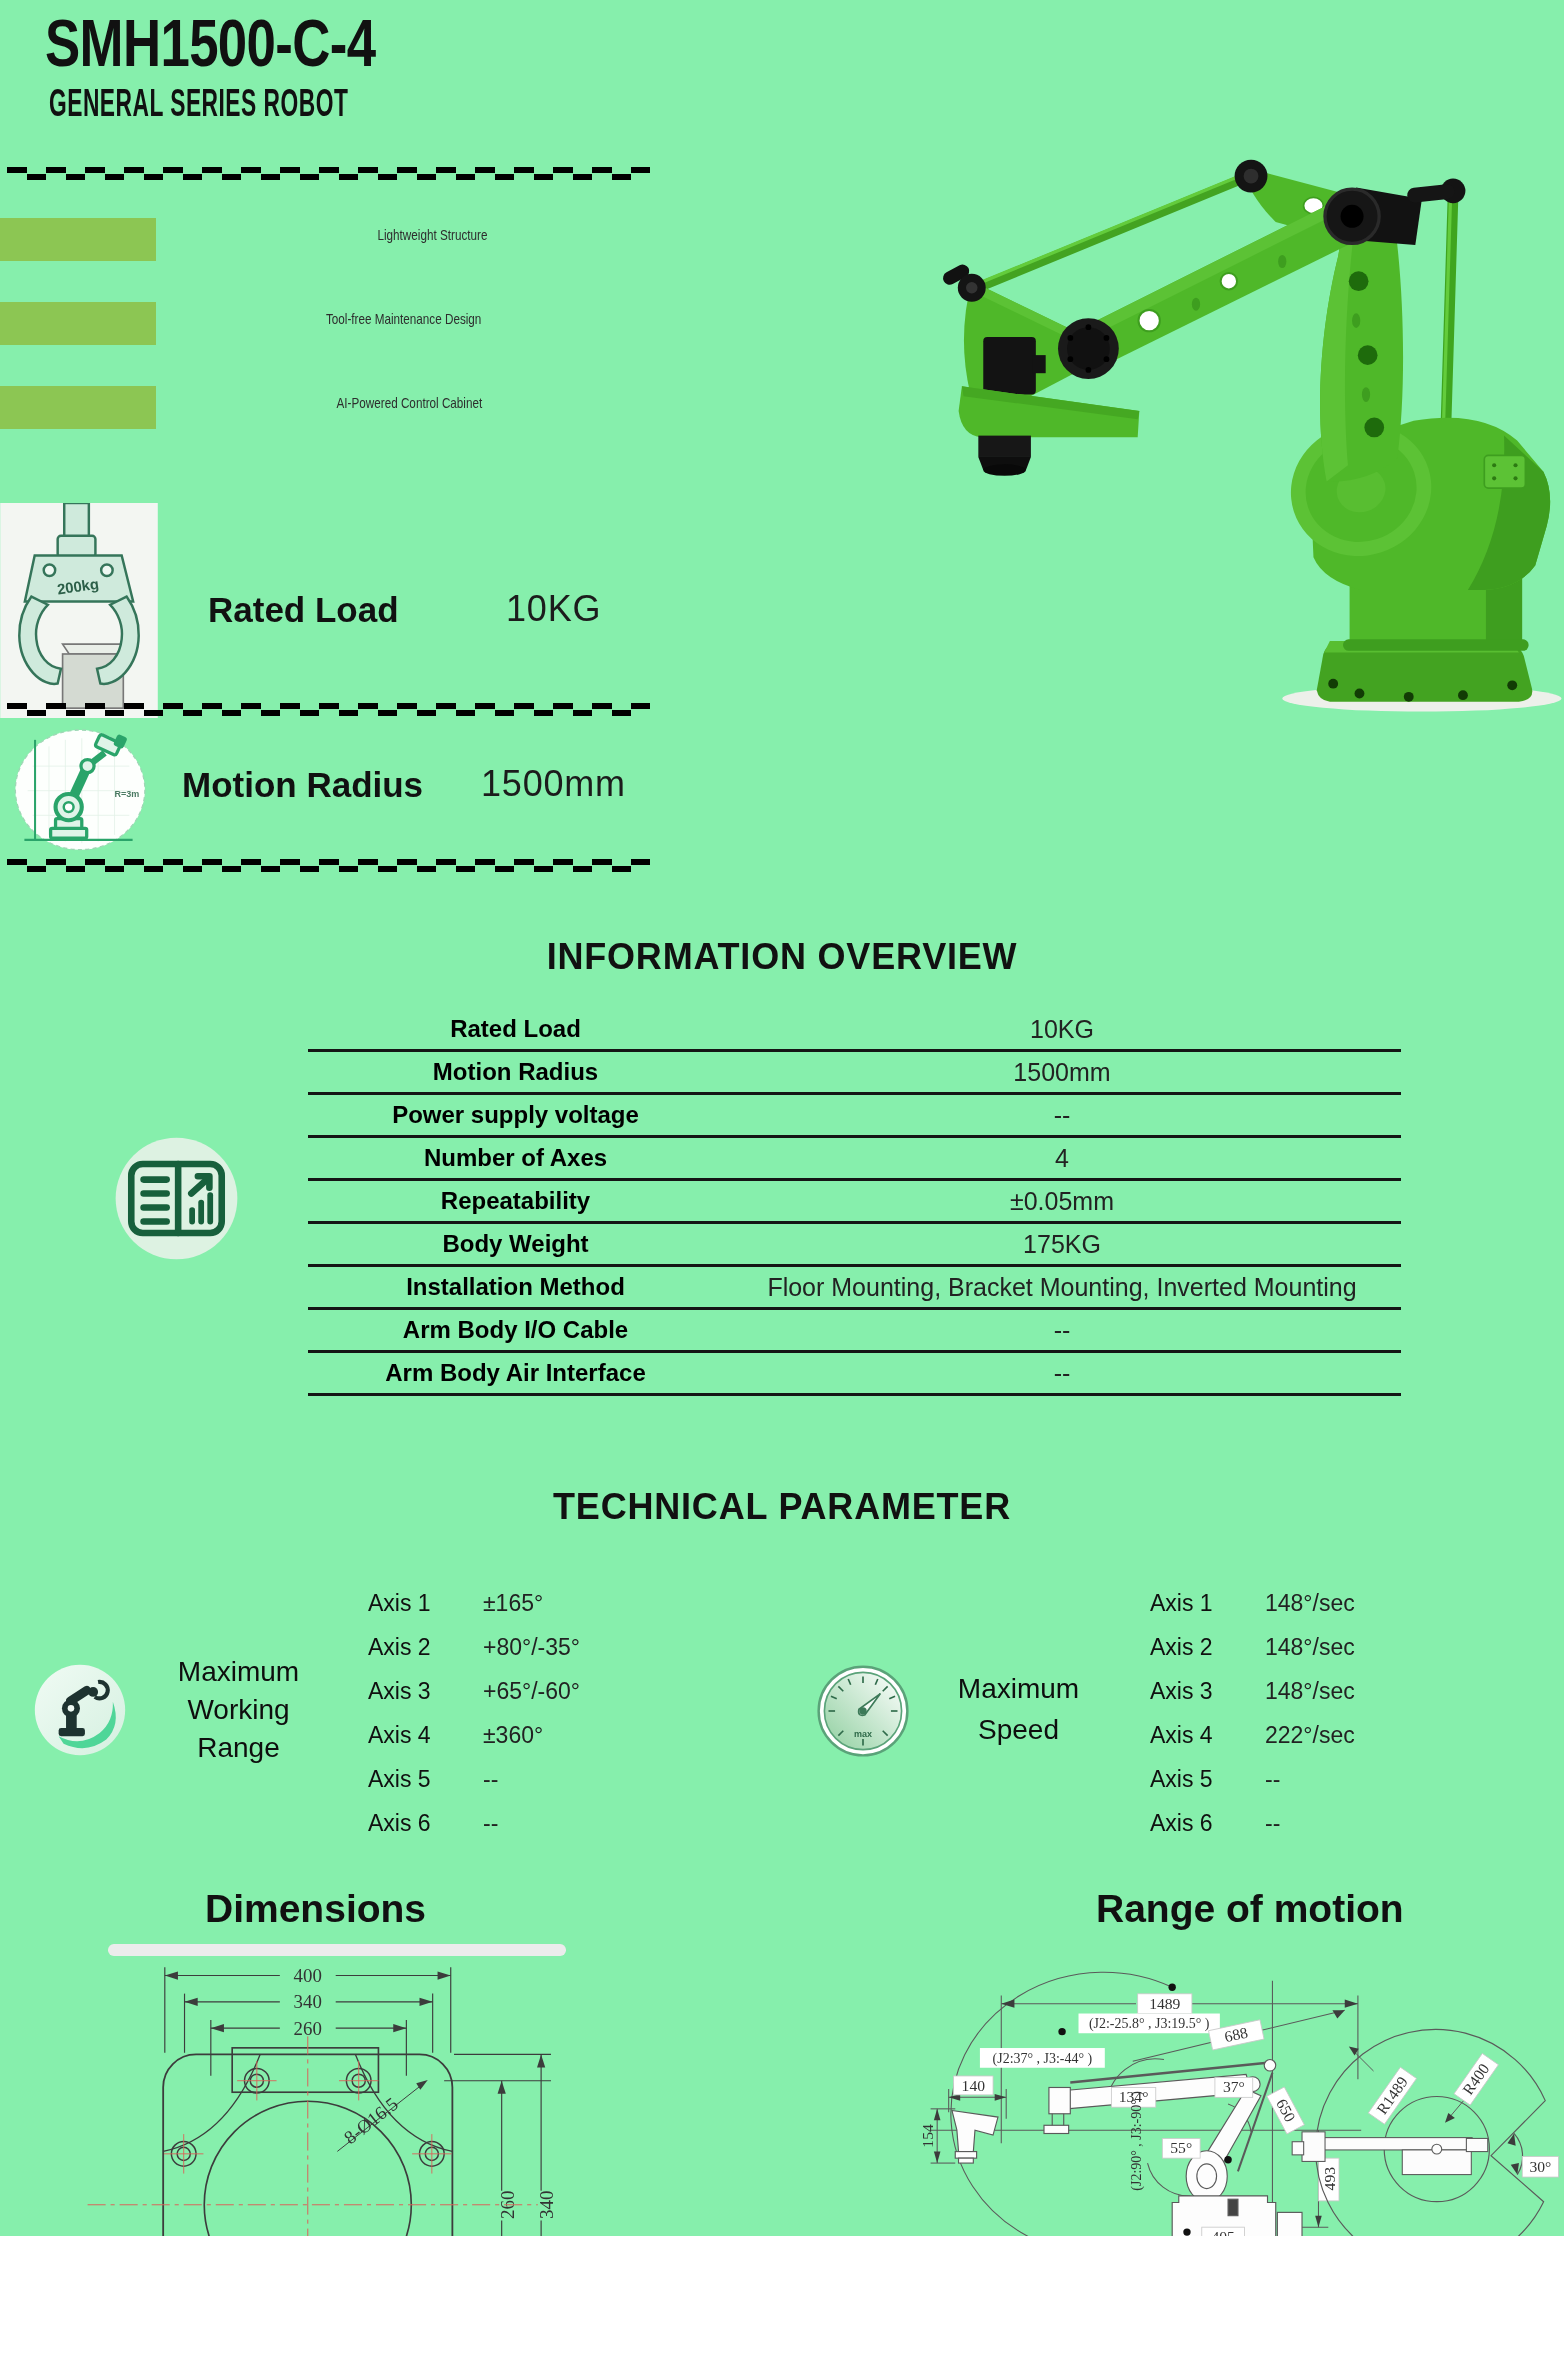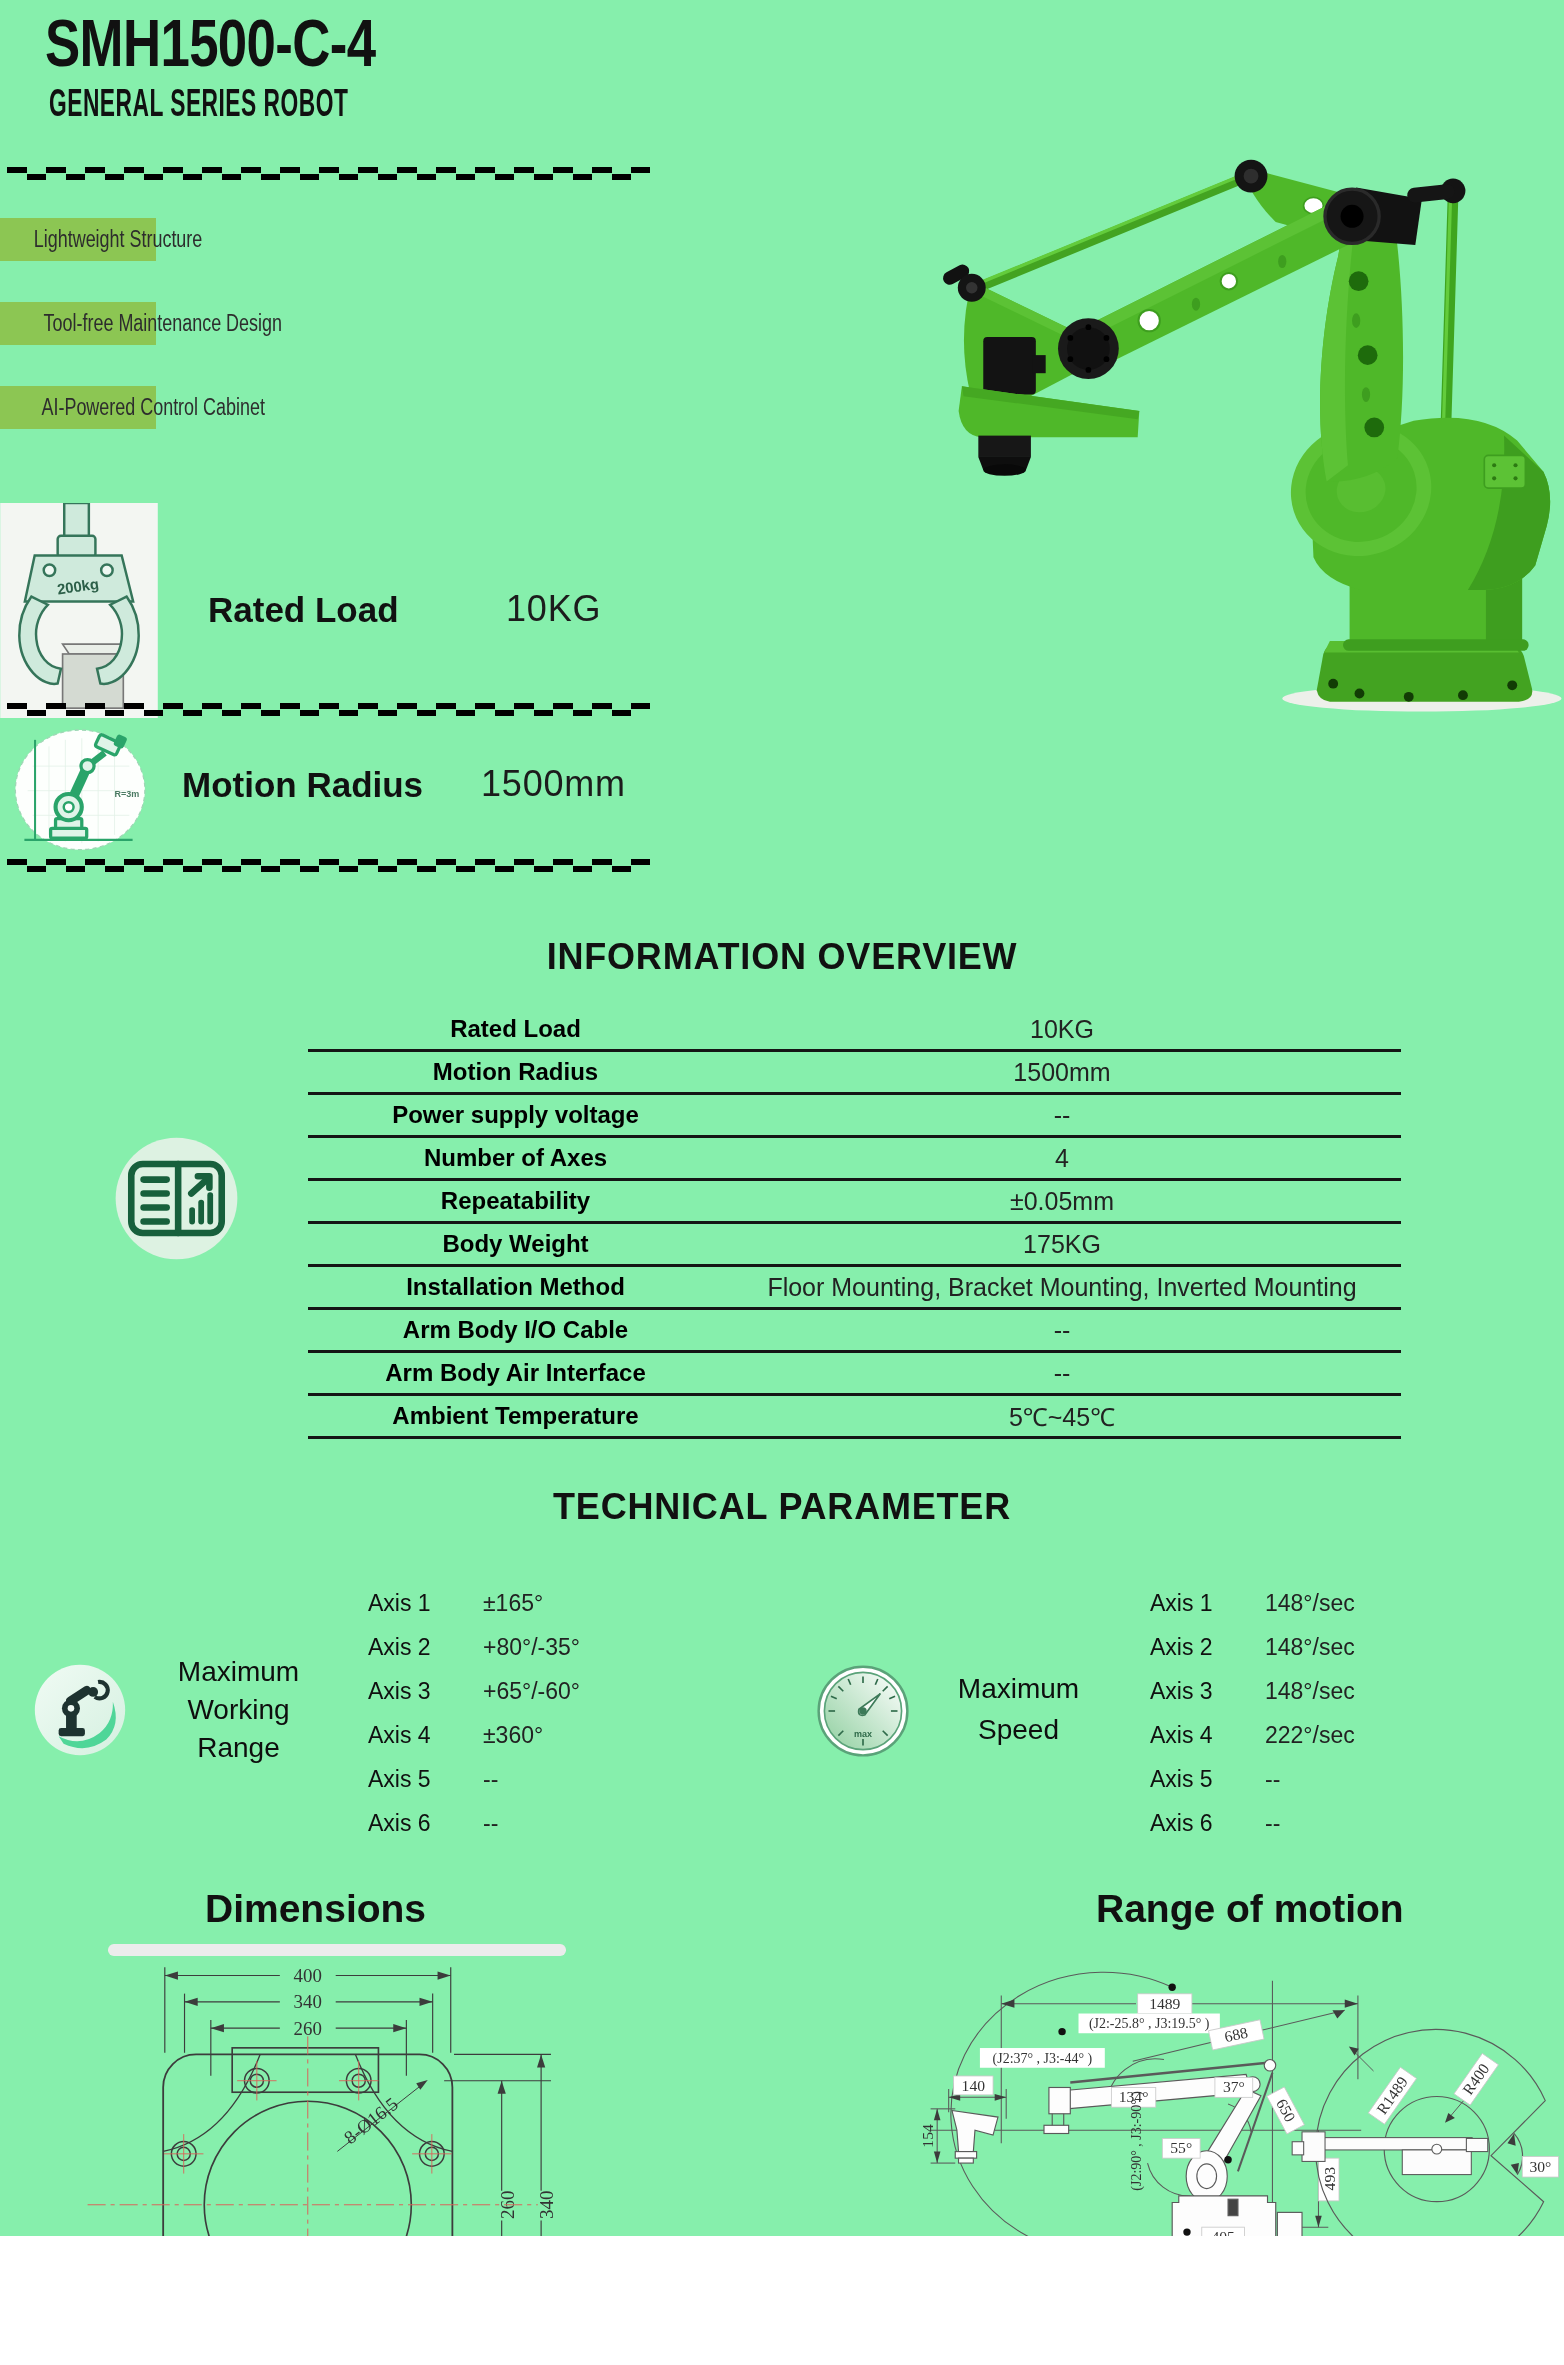--- a/index.html
+++ b/index.html
@@ -15,21 +15,21 @@
            transform:scaleX(0.80); transform-origin:left top; white-space:nowrap; }
   .subtitle { left:49px; top:82px; font-size:38px; font-weight:600; letter-spacing:0.8px;
               transform:scaleX(0.60); transform-origin:left top; white-space:nowrap; }
 
   
   .dash-line { left:6.6px; width:643px; height:13px; }
   .dash-line .r1 { height:5.8px; background-image:repeating-linear-gradient(90deg,#000 0 20px,transparent 20px 39px); }
   .dash-line .r2 { height:5.8px; margin-top:1.6px; background-image:repeating-linear-gradient(90deg,transparent 0 20px,#000 20px 39px); }
 
   .bar { left:0; width:156px; height:43px; background:#8CC653; }
-  .feature-text { left:10px; width:493px; text-align:left; font-size:23px; color:#2d2d2d; white-space:nowrap; }
+  .feature-text { left:10px; width:493px; text-align:right; font-size:15px; color:#2d2d2d; white-space:nowrap; }
   .feature-text span { display:inline-block; transform:scaleX(0.78); }
 
   .hl-label { font-size:35px; font-weight:800; white-space:nowrap; }
   .hl-value { font-size:36px; font-weight:300; letter-spacing:0.8px; color:#1c1c1c; white-space:nowrap; }
 
   .section-heading { width:1564px; left:0; text-align:center; font-size:36px; font-weight:800; letter-spacing:0.8px; }
   .sub-heading { font-size:39px; font-weight:800; white-space:nowrap; }
 
   
   .spec-table { left:308px; top:1009px; width:1093px; }
@@ -260,24 +260,20 @@
         <div class="lbl">Installation Method</div>
         <div class="val">Floor Mounting, Bracket Mounting, Inverted Mounting</div>
       </div>
     <div class="spec-row">
         <div class="lbl">Arm Body I/O Cable</div>
         <div class="val">--</div>
       </div>
     <div class="spec-row">
         <div class="lbl">Arm Body Air Interface</div>
         <div class="val">--</div>
-      </div>
-    <div class="spec-row">
-        <div class="lbl">Ambient Temperature</div>
-        <div class="val">5℃~45℃</div>
       </div>
   </div>
 
   <div class="abs section-heading" style="top:1486px">TECHNICAL PARAMETER</div>
 
   <svg class="abs" style="left:34px; top:1664px" width="92" height="92" viewBox="0 0 112 112">
     <defs>
       <linearGradient id="wrg" x1="0" y1="0" x2="1" y2="1">
         <stop offset="0" stop-color="#f0fbf4"></stop>
           <stop offset="1" stop-color="#d5f0e0"></stop>

